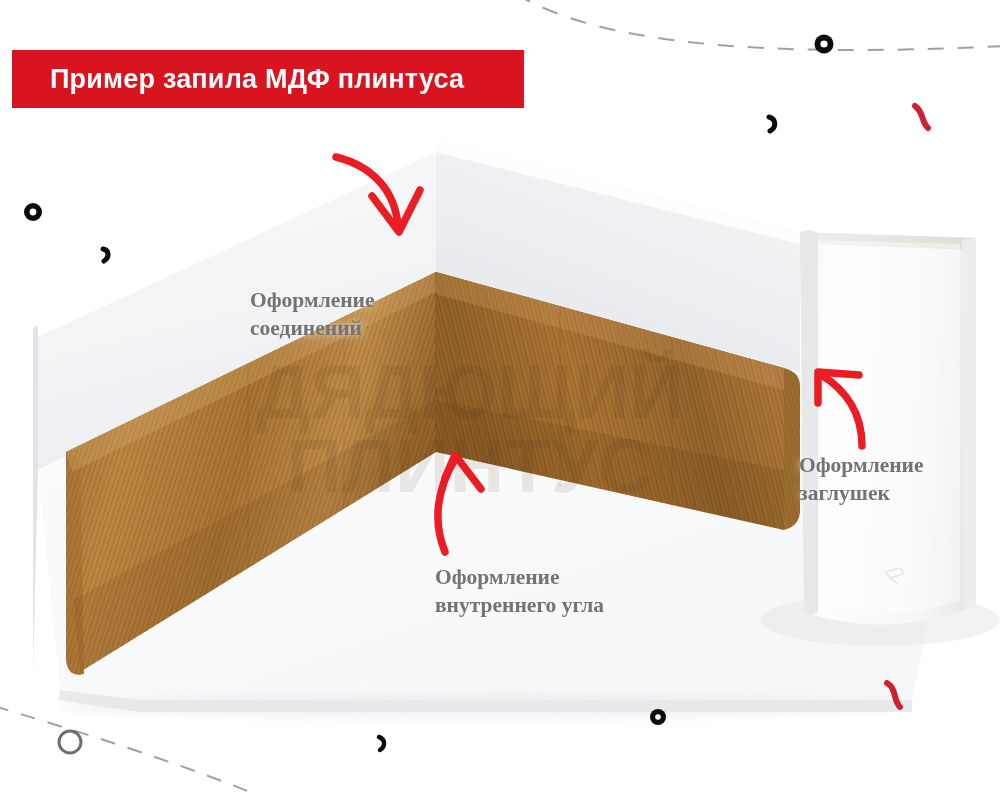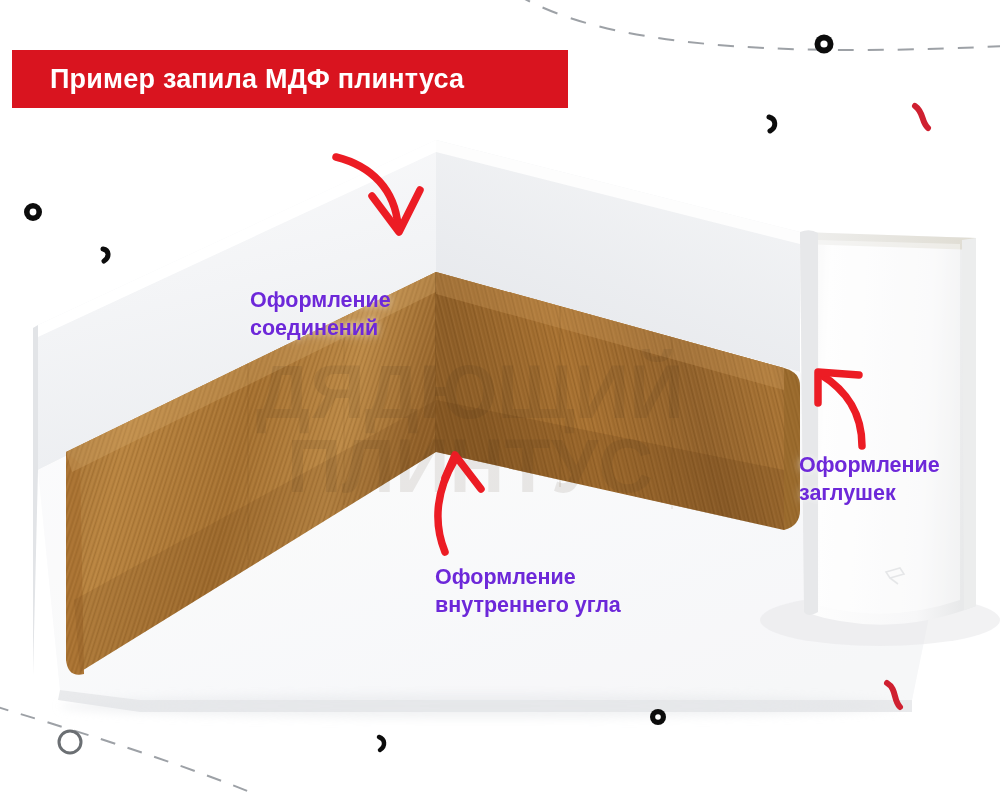--- a/index.html
+++ b/index.html
@@ -11,42 +11,43 @@
   }
   #stage{position:absolute;inset:0;width:1000px;height:800px;overflow:hidden;background:#fff;}
 
   
   .scene{position:absolute;left:0;top:0;width:1000px;height:640px;}
   .scene svg{position:absolute;left:0;top:0;}
 
   
   .banner{
     position:absolute;left:12px;top:50px;
-    width:556px;height:58px;
+    width:512px;height:58px;
     background:var(--accent,#d9141f);
     display:flex;align-items:center;
   }
   .banner-text{
     color:#ffffff;
     font-size:27px;
     font-weight:700;
     letter-spacing:.2px;
     padding-left:38px;
     white-space:nowrap;
   }
 
   
   .callout{
     position:absolute;
-    color:#6d28d9;
+    color:#737373;
     font-size:21.5px;
     font-weight:700;
     line-height:1.32;
     white-space:pre-line;
     text-shadow:0 0 6px rgba(255,255,255,.55),0 0 14px rgba(255,255,255,.4);
+    font-family:Liberation Serif, serif;
   }
   .callout.c-joints{left:250px;top:286px;}
   .callout.c-inner{left:435px;top:563px;}
   .callout.c-caps{left:799px;top:451px;}
 </style>
 </head>
 <body>
 
 <div id="stage">
 

